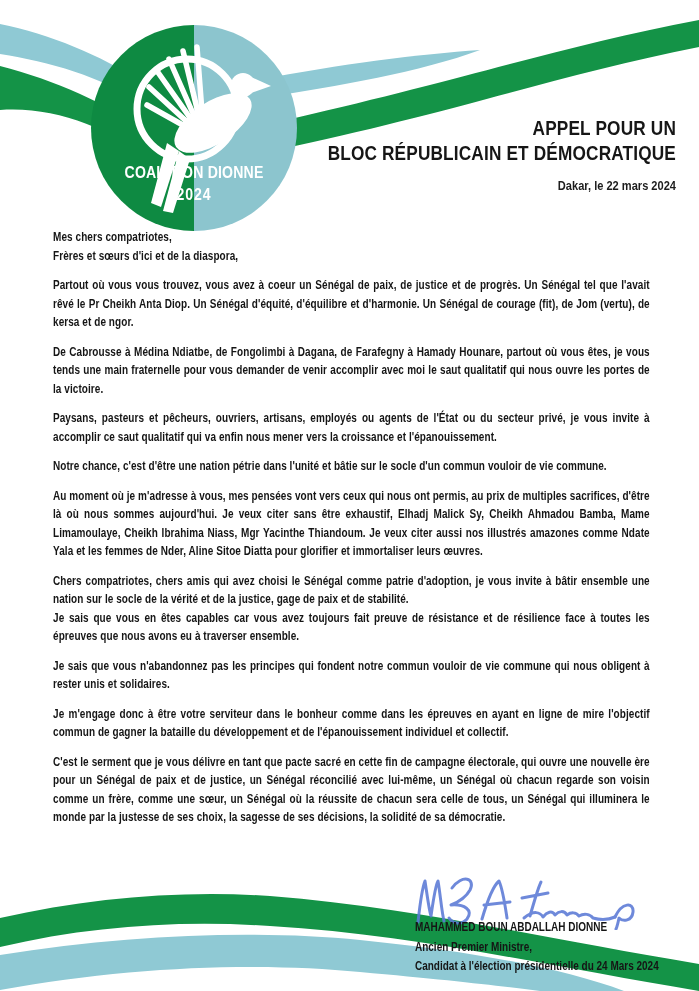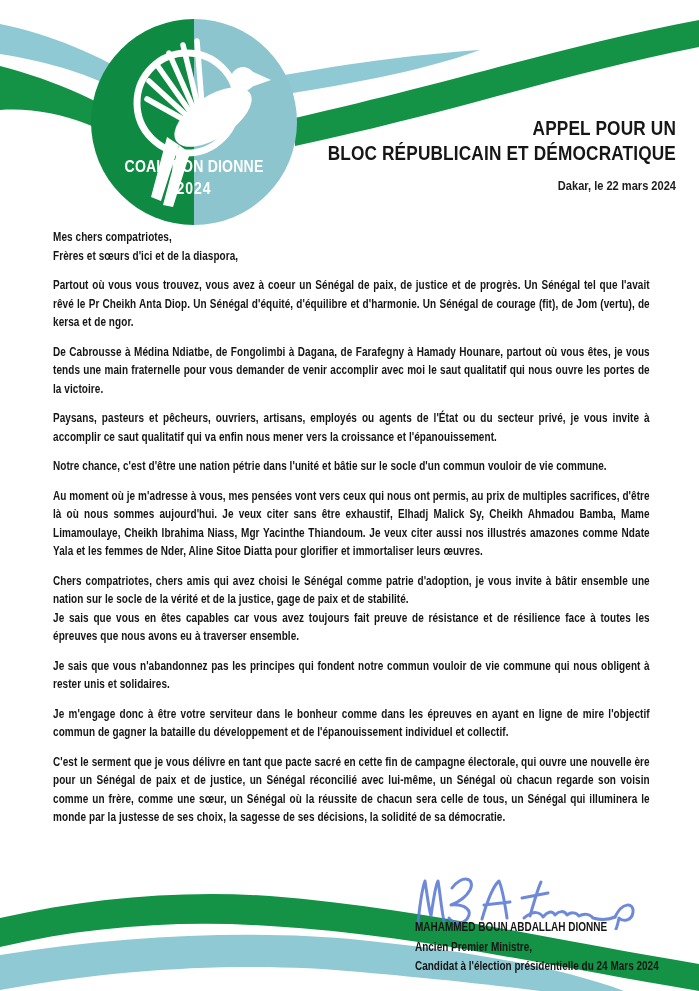--- a/index.html
+++ b/index.html
@@ -6,21 +6,21 @@
   body{
     width:699px;height:991px;position:relative;overflow:hidden;
     background:#ffffff;
     font-family:"Liberation Sans","DejaVu Sans",sans-serif;
   }
   
   .deco{position:absolute;left:0;z-index:0;pointer-events:none;}
   #top-deco{top:0;}
   #bottom-deco{bottom:0;}
   
-  .logo{position:absolute;left:91px;top:19px;width:206px;height:206px;z-index:2;}
+  .logo{position:absolute;left:91px;top:25px;width:206px;height:206px;z-index:2;}
   .logo-text{
     position:absolute;left:0;width:206px;text-align:center;color:#ffffff;
     font-weight:700;transform:scaleX(.88);transform-origin:50% 50%;
     letter-spacing:.2px;white-space:nowrap;
   }
   .logo-line1{top:139px;font-size:16px;}
   .logo-line2{top:161px;font-size:16px;letter-spacing:1px;}
   
   .header{
     position:absolute;top:115px;right:23px;z-index:2;text-align:right;

